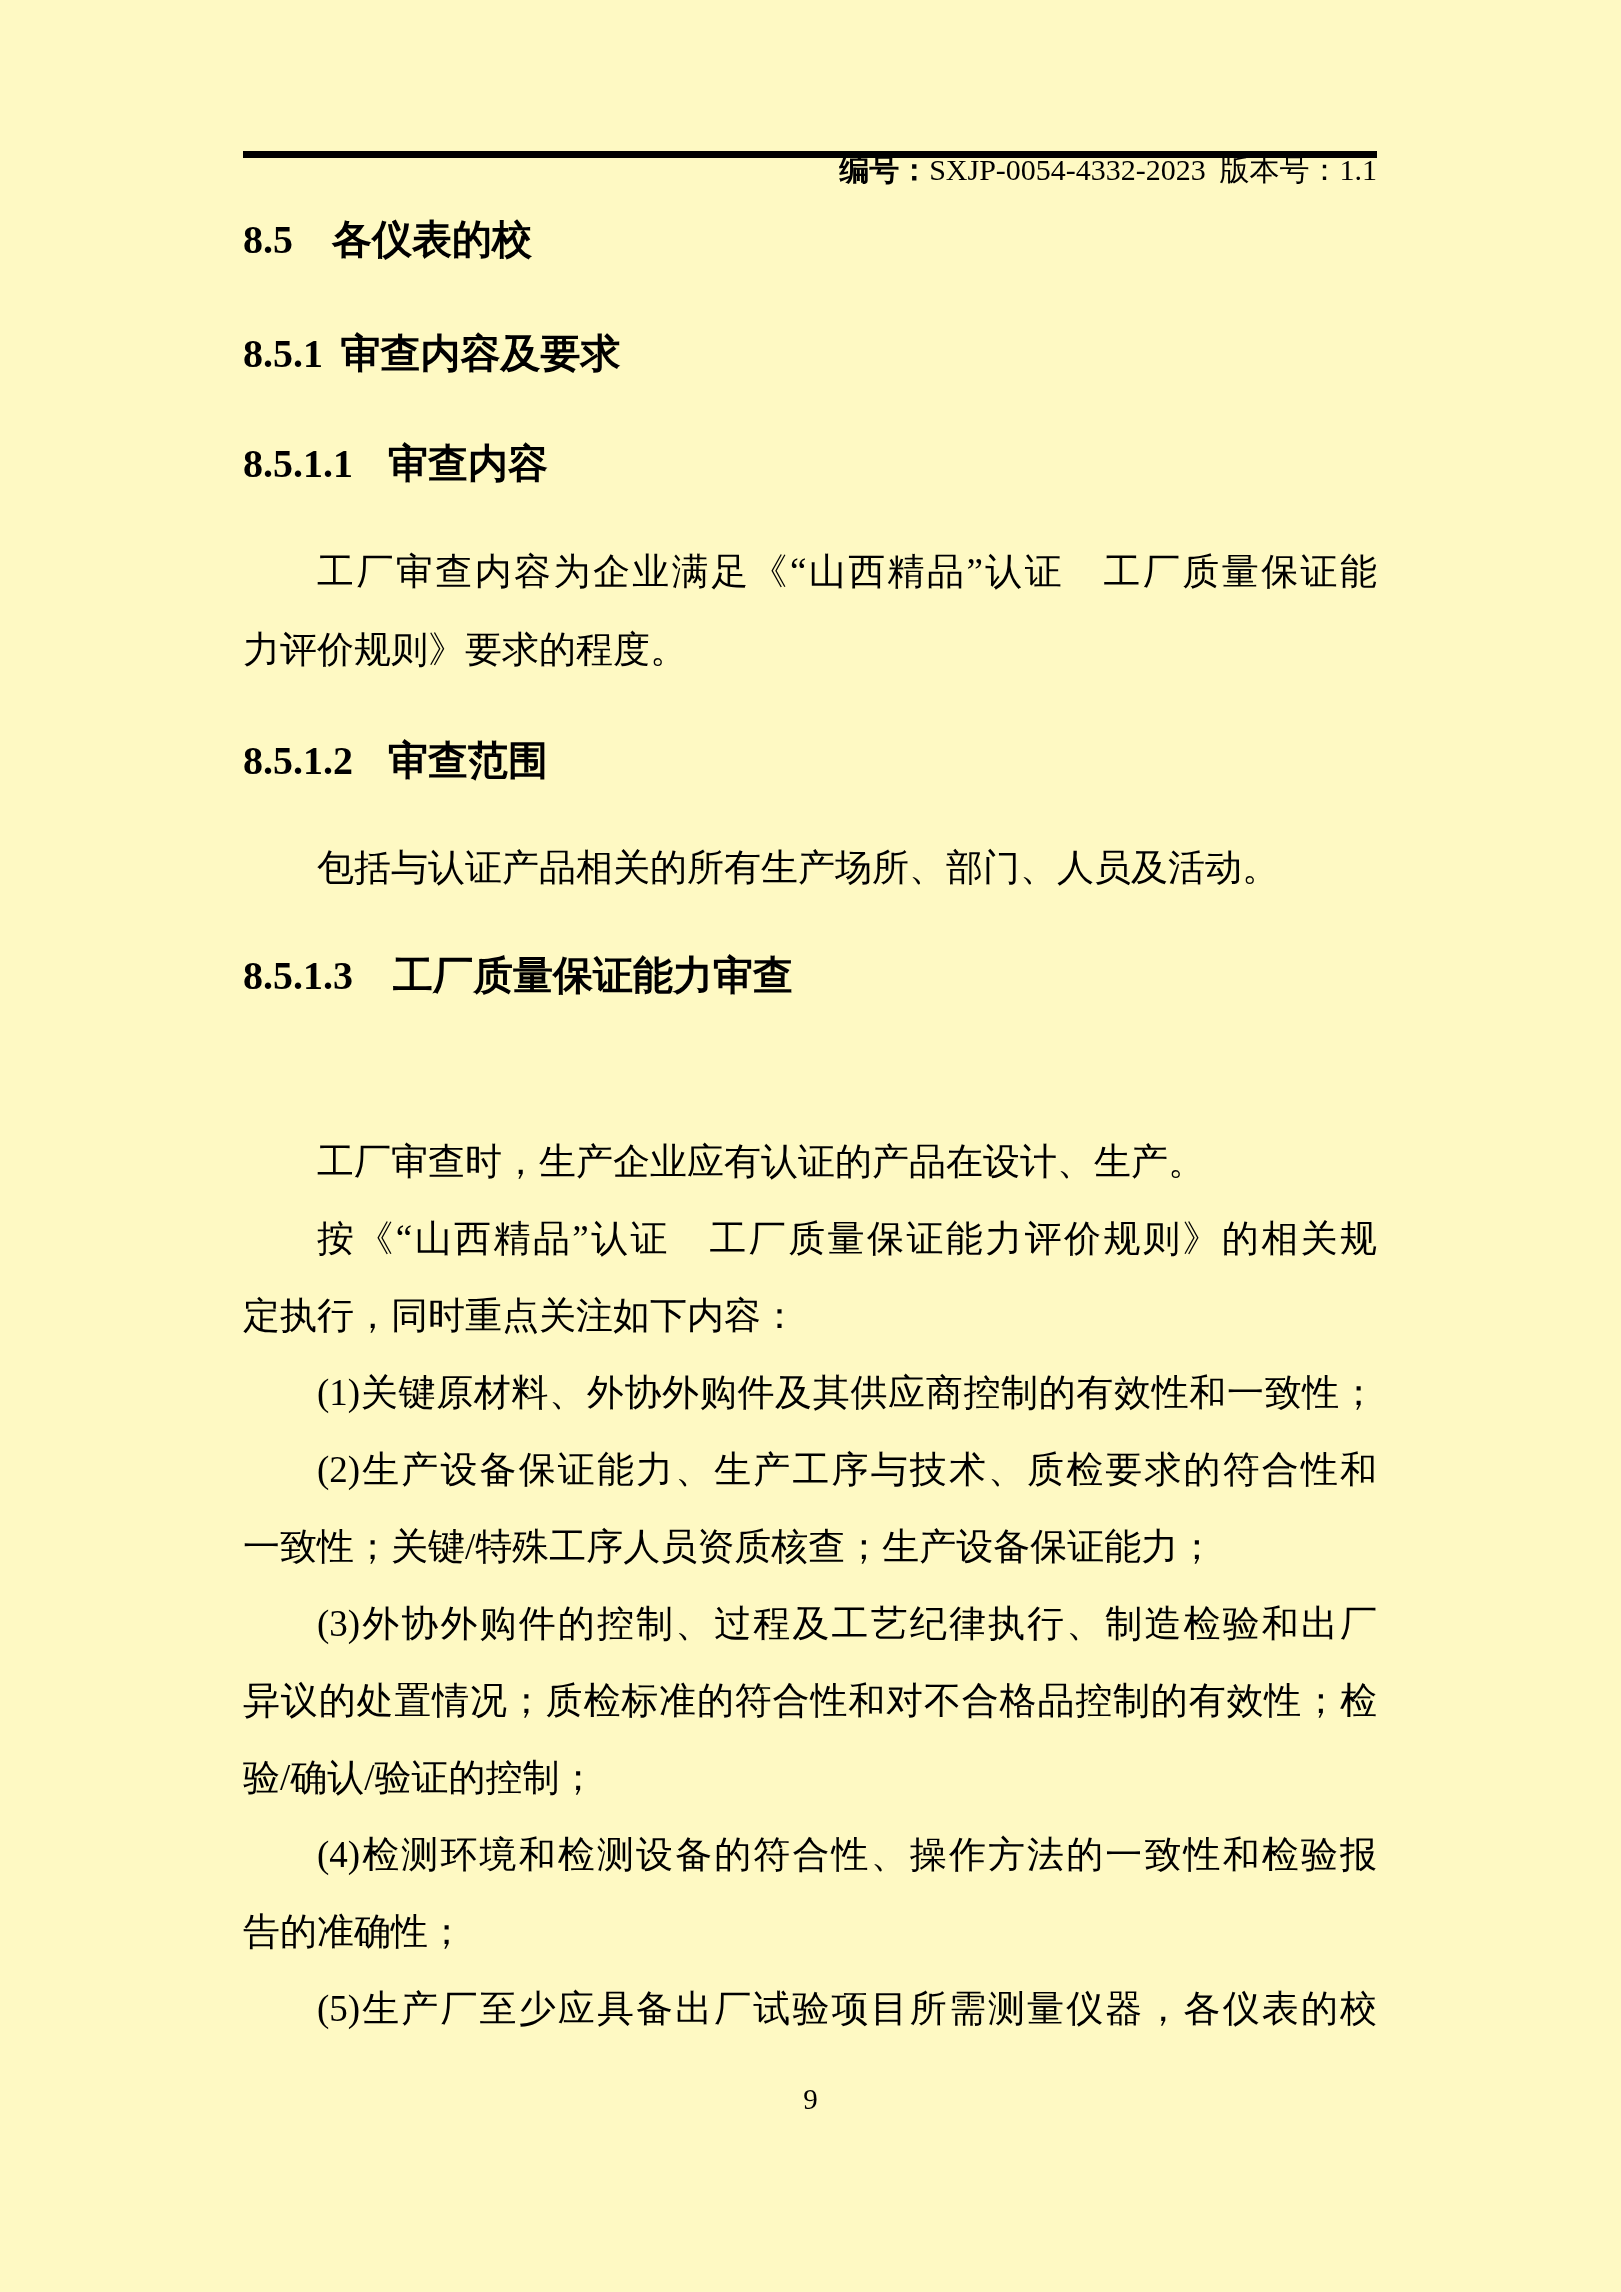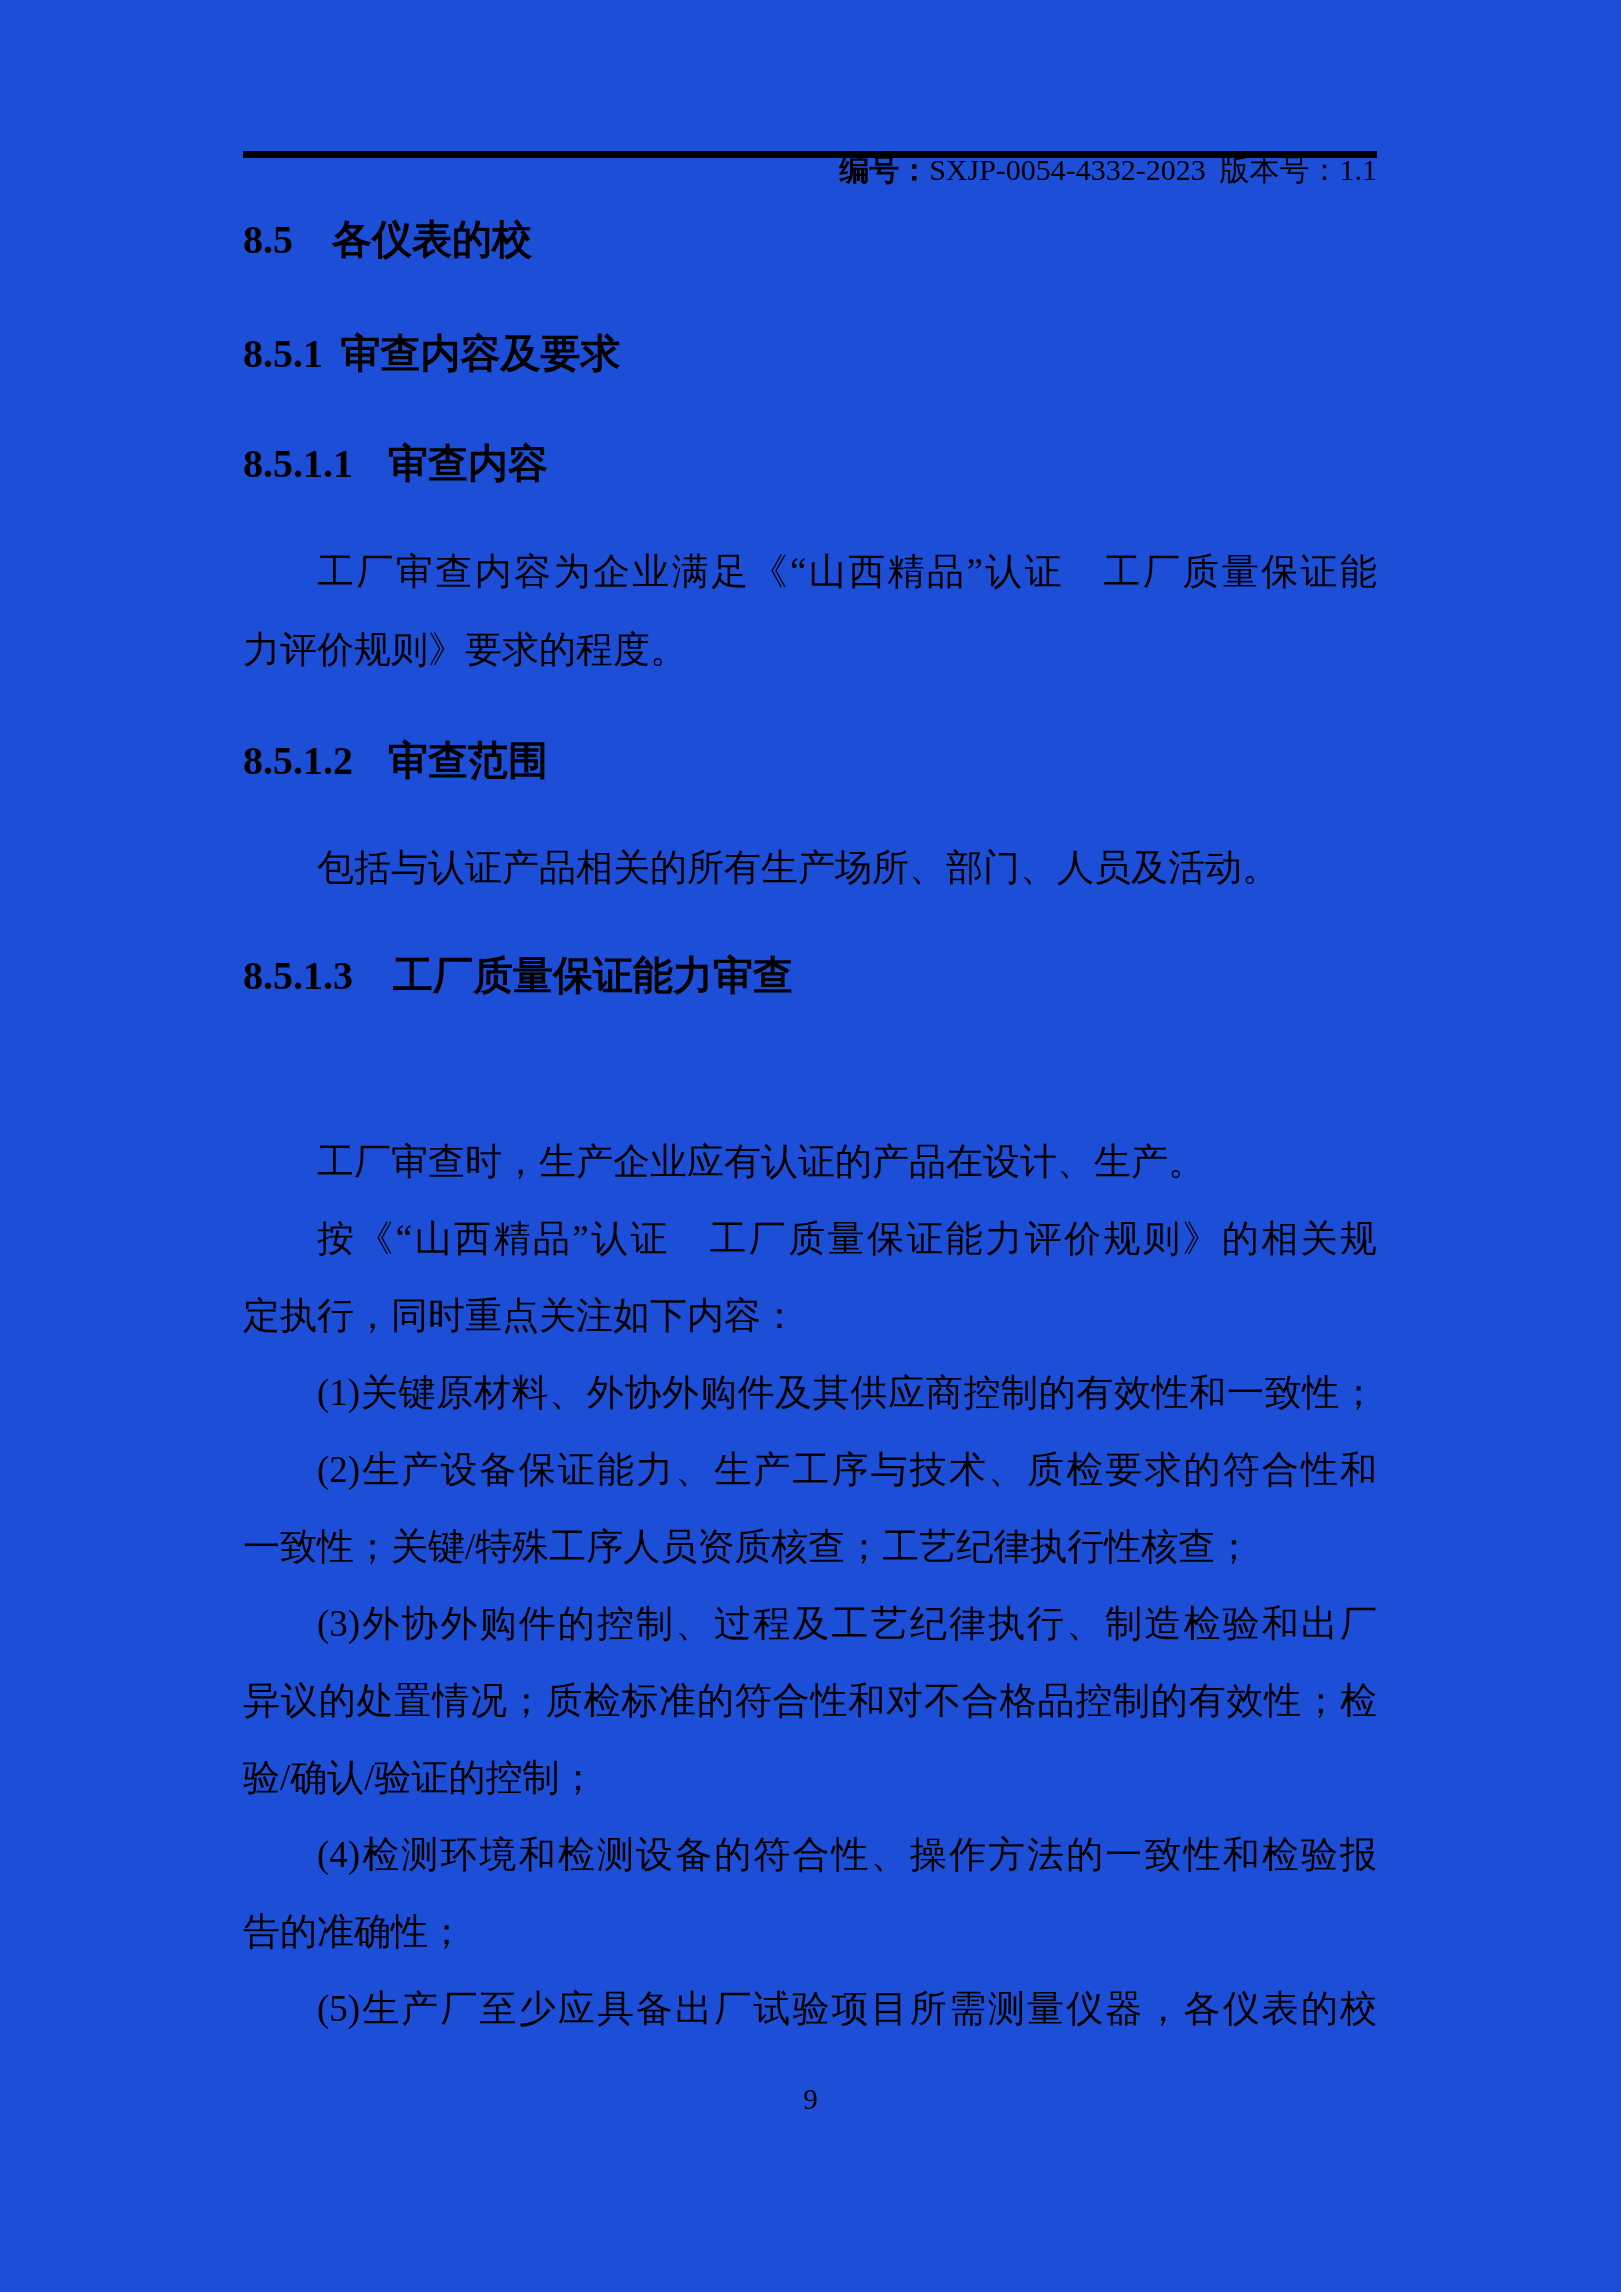--- a/index.html
+++ b/index.html
@@ -5,21 +5,21 @@
   html, body {
     margin: 0;
     padding: 0;
     background: #888;
   }
   .page {
     position: relative;
     width: 1621px;
     height: 2293px;
     margin: 0 auto;
-    background: #1d4ed8;
+    background: #fef9c3;
     font-family: "Liberation Serif", "DejaVu Serif", serif;
     color: #000000;
     overflow: hidden;
   }
   .abs { position: absolute; left: 243px; width: 1134px; }
 
   
   .doc-header {
     top: 102px;
     height: 45px;
@@ -129,21 +129,21 @@
   <div class="abs heading h5">
     <span>8.5.1.3</span><span class="title">工厂质量保证能力审查</span>
   </div>
 
   <div class="abs bodytext bodyblock">
     <div class="ln ind">工厂审查时，生产企业应有认证的产品在设计、生产。</div>
     <div class="ln ind full">按《“山西精品”认证　工厂质量保证能力评价规则》的相关规</div>
     <div class="ln">定执行，同时重点关注如下内容：</div>
     <div class="ln ind full">(1)关键原材料、外协外购件及其供应商控制的有效性和一致性；</div>
     <div class="ln ind full">(2)生产设备保证能力、生产工序与技术、质检要求的符合性和</div>
-    <div class="ln">一致性；关键/特殊工序人员资质核查；工艺纪律执行性核查；</div>
+    <div class="ln">一致性；关键/特殊工序人员资质核查；生产设备保证能力；</div>
     <div class="ln ind full">(3)外协外购件的控制、过程及工艺纪律执行、制造检验和出厂</div>
     <div class="ln full">异议的处置情况；质检标准的符合性和对不合格品控制的有效性；检</div>
     <div class="ln">验/确认/验证的控制；</div>
     <div class="ln ind full">(4)检测环境和检测设备的符合性、操作方法的一致性和检验报</div>
     <div class="ln">告的准确性；</div>
     <div class="ln ind full">(5)生产厂至少应具备出厂试验项目所需测量仪器，各仪表的校</div>
   </div>
 
   <div class="page-number">9</div>
 

